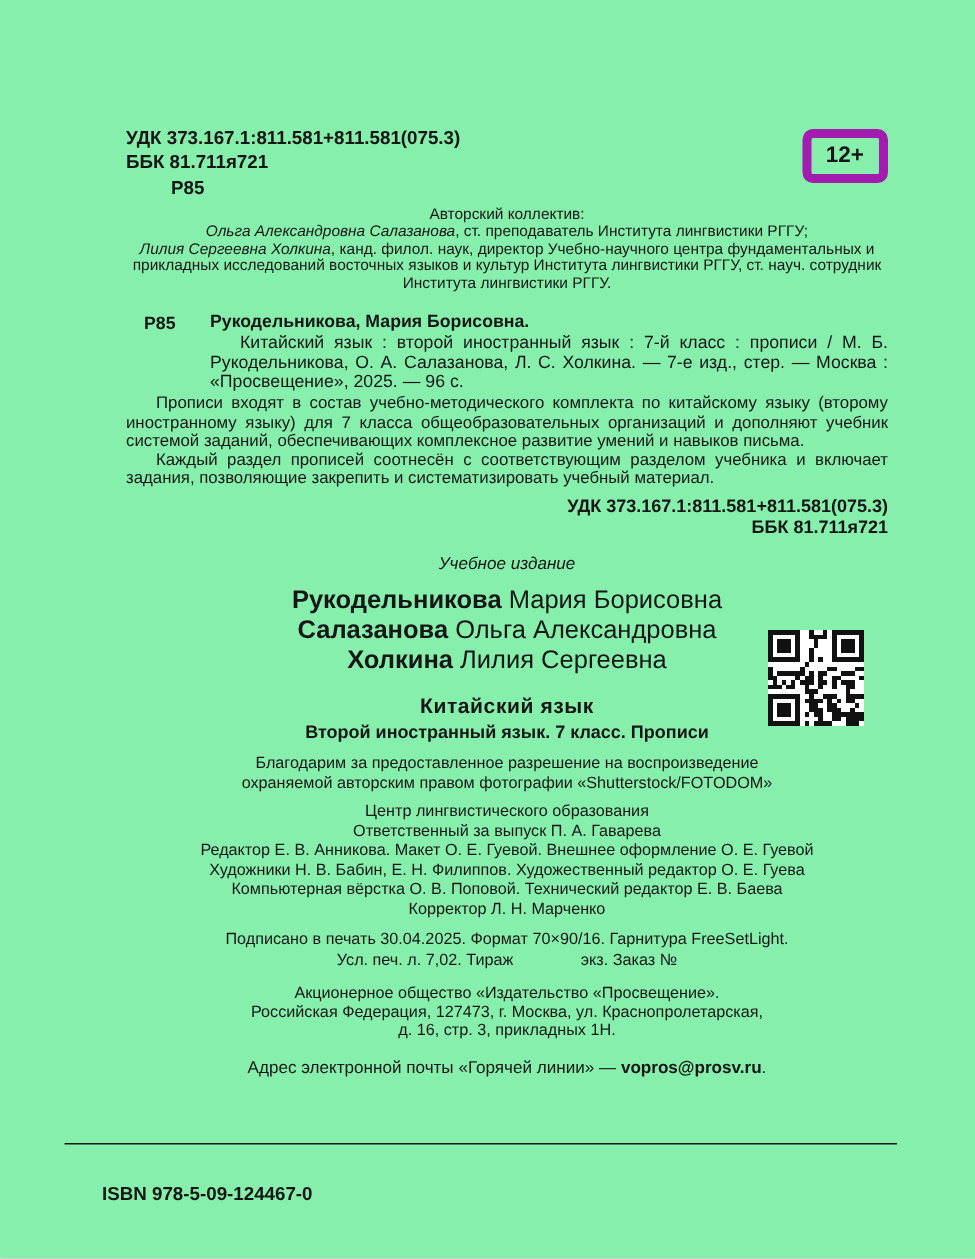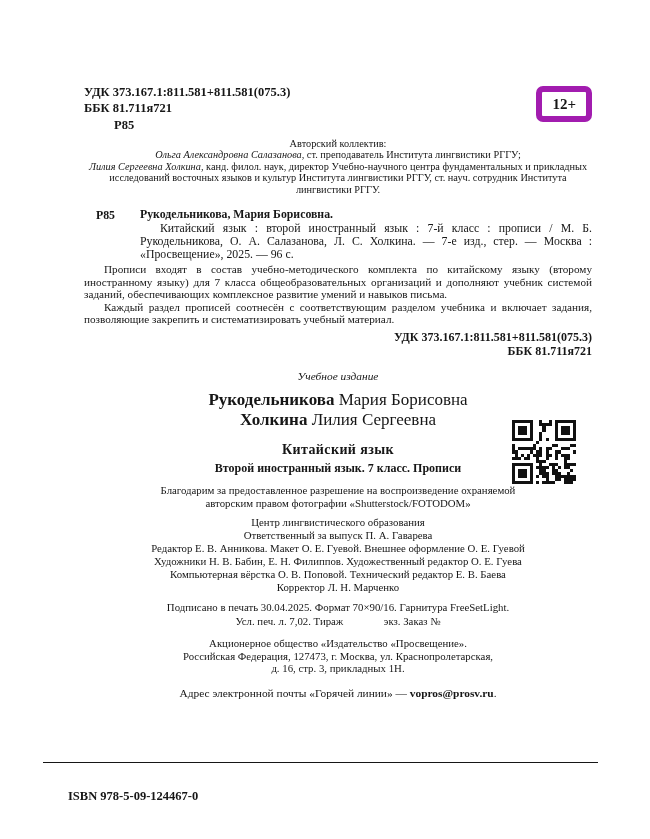--- a/index.html
+++ b/index.html
@@ -1,17 +1,17 @@
 <!DOCTYPE html>
 <html><head>
 <meta charset="utf-8">
 <style>
   html,body{margin:0;padding:0;background:#ededed;}
-  .page{width:650px;height:839px;background:#ffffff;position:relative;overflow:hidden;
-        font-family:Liberation Serif, serif;color:#161616;font-size:12px;
+  .page{width:650px;height:839px;background:#86efac;position:relative;overflow:hidden;
+        font-family:Liberation Sans, sans-serif;color:#161616;font-size:12px;
         margin:0 auto;box-shadow:0 0 4px rgba(0,0,0,.2);}
   .content{padding:84px 58px 0 84px;}
   .top-row{display:flex;justify-content:space-between;align-items:flex-start;}
   .codes{font-weight:bold;font-size:12.5px;line-height:1.3;}
   .codes .code-r85{padding-left:30px;}
   .age-box{border:6px solid #a21caf;border-radius:7px;padding:2px 10px;font-weight:bold;
            font-size:15px;line-height:1.35;margin-top:2px;}
   .team{margin-top:5px;text-align:center;font-size:10.3px;line-height:1.12;}
   .it{font-style:italic;}
   .b{font-weight:bold;}
@@ -76,20 +76,21 @@
 
     <div class="codes-right">
       <div>УДК 373.167.1:811.581+811.581(075.3)</div>
       <div>ББК 81.711я721</div>
     </div>
 
     <div class="centered ed-label">Учебное издание</div>
 
     <div class="centered ed-authors">
       <div><span class="b">Рукодельникова</span><span> Мария Борисовна</span></div>
+      <div><span class="b">Салазанова</span><span> Ольга Александровна</span></div>
       <div><span class="b">Холкина</span><span> Лилия Сергеевна</span></div>
     </div>
 
     <div class="centered book-title">Китайский язык</div>
     <div class="centered book-subtitle">Второй иностранный язык. 7 класс. Прописи</div>
 
     <div class="centered ack">Благодарим за предоставленное разрешение на воспроизведение охраняемой авторским правом фотографии «Shutterstock/FOTODOM»</div>
 
     <div class="centered credits">
       <div>Центр лингвистического образования</div>

